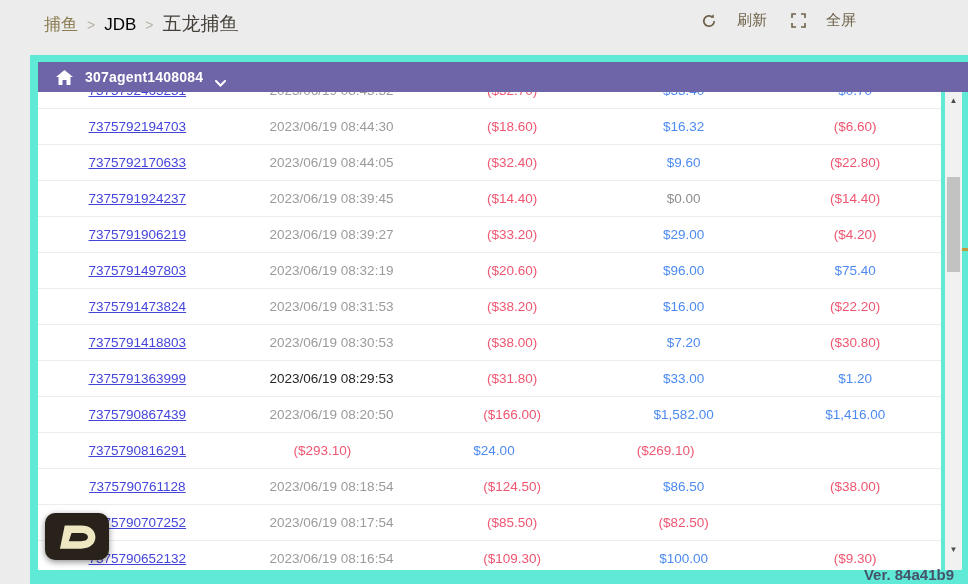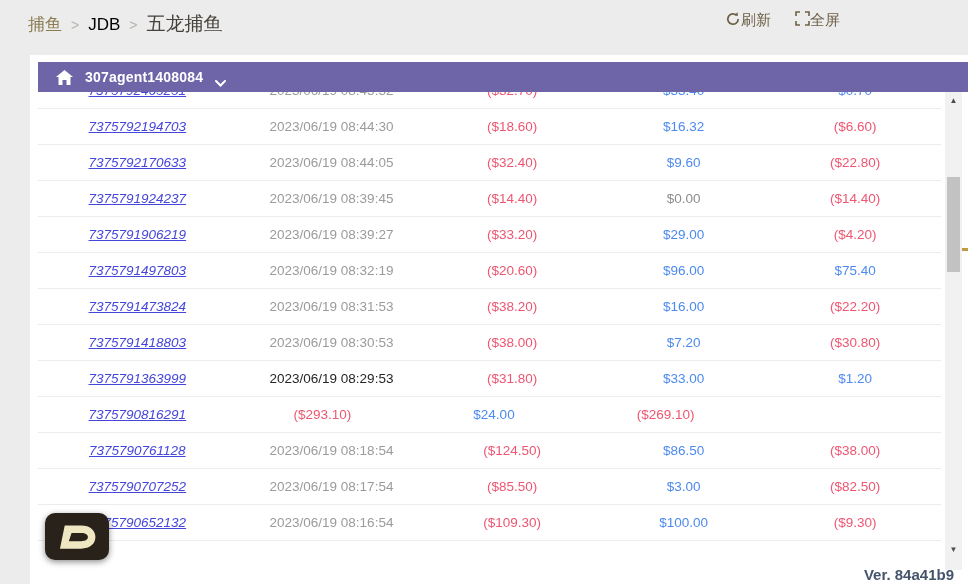--- a/index.html
+++ b/index.html
@@ -5,40 +5,40 @@
   * { margin:0; padding:0; box-sizing:border-box; }
   html,body { width:968px; height:584px; overflow:hidden; }
   body {
     font-family:"Liberation Sans", sans-serif;
     background:#ececec;
     position:relative;
   }
 
   
   .topbar {
-    position:absolute; top:0; left:0; width:824px; height:48px;
+    position:absolute; top:0; left:16px; width:824px; height:48px;
   }
   .breadcrumb {
     position:absolute; left:28px; top:11px;
     display:flex; align-items:baseline; gap:9px;
     font-size:17px;
   }
   .bc-root   { color:#8b7c52; cursor:pointer; }
   .bc-mid    { color:#000000; cursor:pointer; }
   .bc-sep    { color:#b8b3a8; font-size:14px; }
   .bc-current{ color:#46413a; font-size:19px; }
 
   .topbar-actions { position:absolute; top:11px; right:-16px; display:flex; gap:24px; color:#6e6149; font-size:15px; }
-  .topbar-btn { display:flex; align-items:flex-start; gap:0; cursor:pointer; white-space:nowrap; }
+  .topbar-btn { display:flex; align-items:center; gap:20px; cursor:pointer; white-space:nowrap; }
   .topbar-btn svg { display:block; }
 
   
   .panel {
     position:absolute; left:30px; top:55px; right:0; bottom:0;
-    background:#ffffff;
+    background:#5eead4;
     padding-left:16px;
   }
   .gold-dash { position:absolute; right:0; top:193px; width:6px; height:3px; background:#c09a3e; }
 
   .agent-bar {
     position:absolute; left:8px; right:0; top:7px; height:30px;
     background:#6e64a8; color:#fff;
     display:flex; align-items:center;
     padding-left:18px; gap:12px;
     z-index:5;
@@ -58,21 +58,21 @@
     font-size:13.5px; background:#fff;
   }
   .trow.partial { margin-top:-19px; }
   .cell { text-align:center; }
   .c-id   { flex:0 0 22%; }
   .c-time { flex:0 0 21%; color:#9b9b9b; }
   .c-time.em { color:#262626; }
   .c-bet  { flex:0 0 19%; }
   .c-win  { flex:0 0 19%; }
   .c-net  { flex:0 0 19%; }
-  .id-link { color:#4545da; text-decoration:underline; cursor:pointer;font-style:italic; }
+  .id-link { color:#4545da; text-decoration:underline; cursor:pointer; }
   .neg  { color:#ee5671; }
   .pos  { color:#4d8af0; }
   .zero { color:#8d8d8d; }
 
   
   .sbar {
     position:absolute; right:6px; top:37px; width:17px; height:478px;
     background:#f1f1f1;
   }
   .sbar .arr {
@@ -215,37 +215,43 @@
           <div class="cell c-net"><span class="neg">($30.80)</span></div>
         </div>
         <div class="trow">
           <div class="cell c-id"><span class="id-link">7375791363999</span></div>
           <div class="cell c-time em"><span>2023/06/19 08:29:53</span></div>
           <div class="cell c-bet"><span class="neg">($31.80)</span></div>
           <div class="cell c-win"><span class="pos">$33.00</span></div>
           <div class="cell c-net"><span class="pos">$1.20</span></div>
         </div>
         <div class="trow">
+          <div class="cell c-id"><span class="id-link">7375790867439</span></div>
+          <div class="cell c-time"><span>2023/06/19 08:20:50</span></div>
+          <div class="cell c-bet"><span class="neg">($166.00)</span></div>
+          <div class="cell c-win"><span class="pos">$1,582.00</span></div>
+          <div class="cell c-net"><span class="pos">$1,416.00</span></div>
+        </div>
+        <div class="trow">
           <div class="cell c-id"><span class="id-link">7375790816291</span></div>
           <div class="cell c-bet"><span class="neg">($293.10)</span></div>
           <div class="cell c-win"><span class="pos">$24.00</span></div>
           <div class="cell c-net"><span class="neg">($269.10)</span></div>
         </div>
         <div class="trow">
           <div class="cell c-id"><span class="id-link">7375790761128</span></div>
           <div class="cell c-time"><span>2023/06/19 08:18:54</span></div>
           <div class="cell c-bet"><span class="neg">($124.50)</span></div>
           <div class="cell c-win"><span class="pos">$86.50</span></div>
           <div class="cell c-net"><span class="neg">($38.00)</span></div>
         </div>
         <div class="trow">
           <div class="cell c-id"><span class="id-link">7375790707252</span></div>
           <div class="cell c-time"><span>2023/06/19 08:17:54</span></div>
           <div class="cell c-bet"><span class="neg">($85.50)</span></div>
-          <div class="cell c-win"><span class="pos">$3.00</span></div>
           <div class="cell c-net"><span class="neg">($82.50)</span></div>
         </div>
         <div class="trow">
           <div class="cell c-id"><span class="id-link">7375790652132</span></div>
           <div class="cell c-time"><span>2023/06/19 08:16:54</span></div>
           <div class="cell c-bet"><span class="neg">($109.30)</span></div>
           <div class="cell c-win"><span class="pos">$100.00</span></div>
           <div class="cell c-net"><span class="neg">($9.30)</span></div>
         </div>
       </div>

